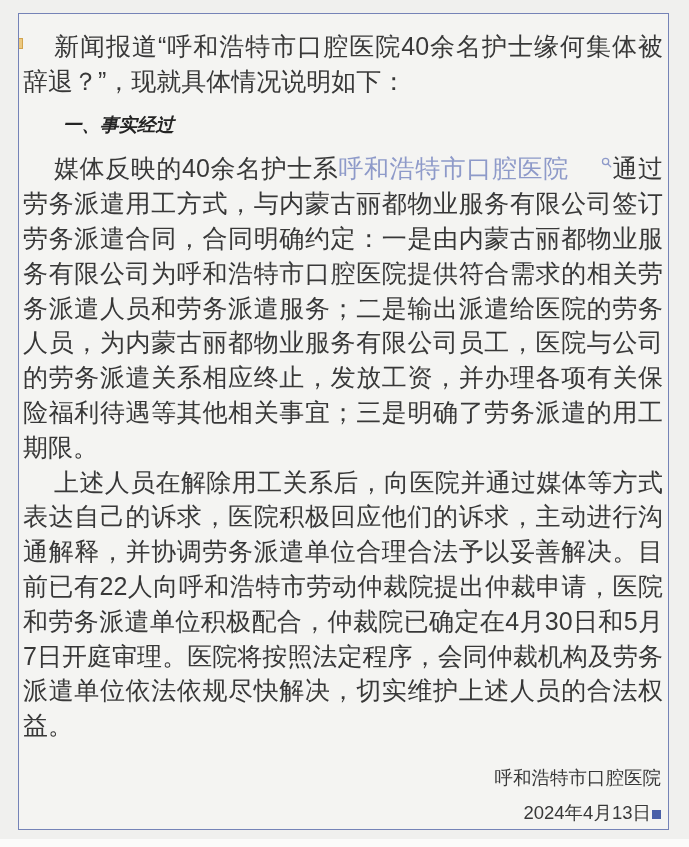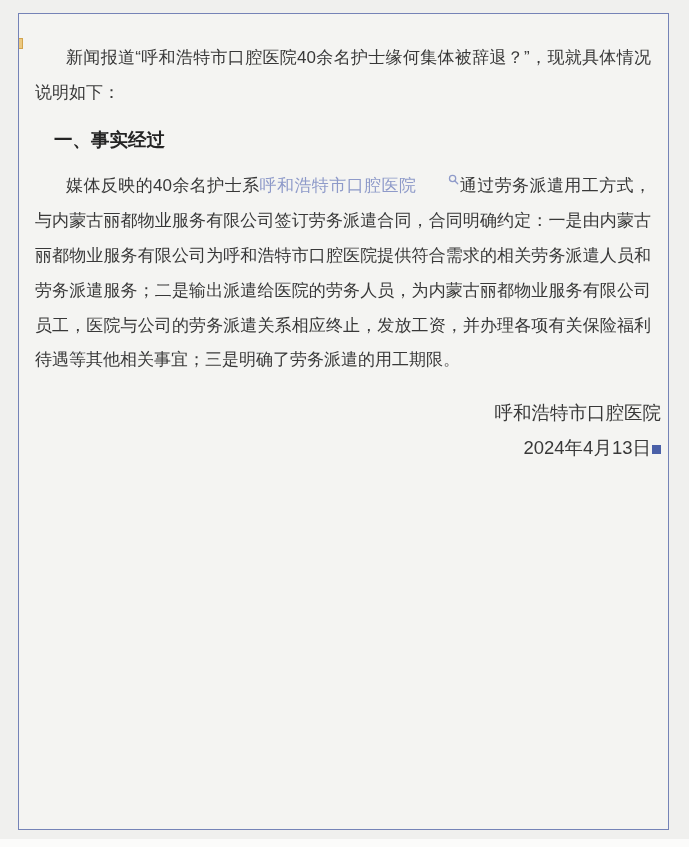--- a/index.html
+++ b/index.html
@@ -37,34 +37,35 @@
     left: -7px;
     top: 24px;
     width: 11px;
     height: 11px;
     box-sizing: border-box;
     background: #ecc87f;
     border: 1px solid #d2a44e;
     z-index: 2;
   }
   .para {
-    margin: 12px;
-    font-size: 17px;
+    margin: 0;
+    font-size: 25px;
     line-height: 34.8px;
     color: #383838;
     text-align: justify;
     text-indent: 31px;
   }
   .heading {
-    margin: 0;
+    margin: 9px;
     font-size: 18.5px;
     line-height: 34.8px;
     color: #242424;
     font-weight: bold;
     text-indent: 31px;
+    font-style: italic;
   }
   .hospital-link {
     color: #8e9ac9;
     text-decoration: none;
     cursor: pointer;
   }
   .search-sup {
     display: inline-block;
     vertical-align: super;
     line-height: 0;
@@ -107,20 +108,21 @@
 
   <h2 class="heading">一、事实经过</h2>
 
   <p class="para"><span>媒体反映的40余名护士系</span><a class="hospital-link"><span>呼和浩特市口腔医院</span><sup class="search-sup"><svg viewBox="0 0 12 12" aria-hidden="true">
             <circle cx="5" cy="5" r="3.4" fill="none" stroke="#8e9ac9" stroke-width="1.4"></circle>
             <line x1="7.6" y1="7.6" x2="10.6" y2="10.6" stroke="#8e9ac9" stroke-width="1.4" stroke-linecap="round"></line>
           </svg></sup></a><span>通过劳务派遣用工方式，与内蒙古丽都物业服务有限公司签订劳务派遣合同，合同明确约定：一是由内蒙古丽都物业服务有限公司为呼和浩特市口腔医院提供符合需求的相关劳务派遣人员和劳务派遣服务；二是输出派遣给医院的劳务人员，为内蒙古丽都物业服务有限公司员工，医院与公司的劳务派遣关系相应终止，发放工资，并办理各项有关保险福利待遇等其他相关事宜；三是明确了劳务派遣的用工期限。</span></p>
 
 
 
+  <p class="para">上述人员在解除用工关系后，向医院并通过媒体等方式表达自己的诉求，医院积极回应他们的诉求，主动进行沟通解释，并协调劳务派遣单位合理合法予以妥善解决。目前已有22人向呼和浩特市劳动仲裁院提出仲裁申请，医院和劳务派遣单位积极配合，仲裁院已确定在4月30日和5月7日开庭审理。医院将按照法定程序，会同仲裁机构及劳务派遣单位依法依规尽快解决，切实维护上述人员的合法权益。</p>
 
   <div class="signature">
     <p class="sig-line">呼和浩特市口腔医院</p>
     <p class="sig-line"><span>2024年4月13日</span><span class="blue-marker"></span></p>
   </div>
 </div>
 
 <div class="bottom-strip"></div>
 
 </body></html>

